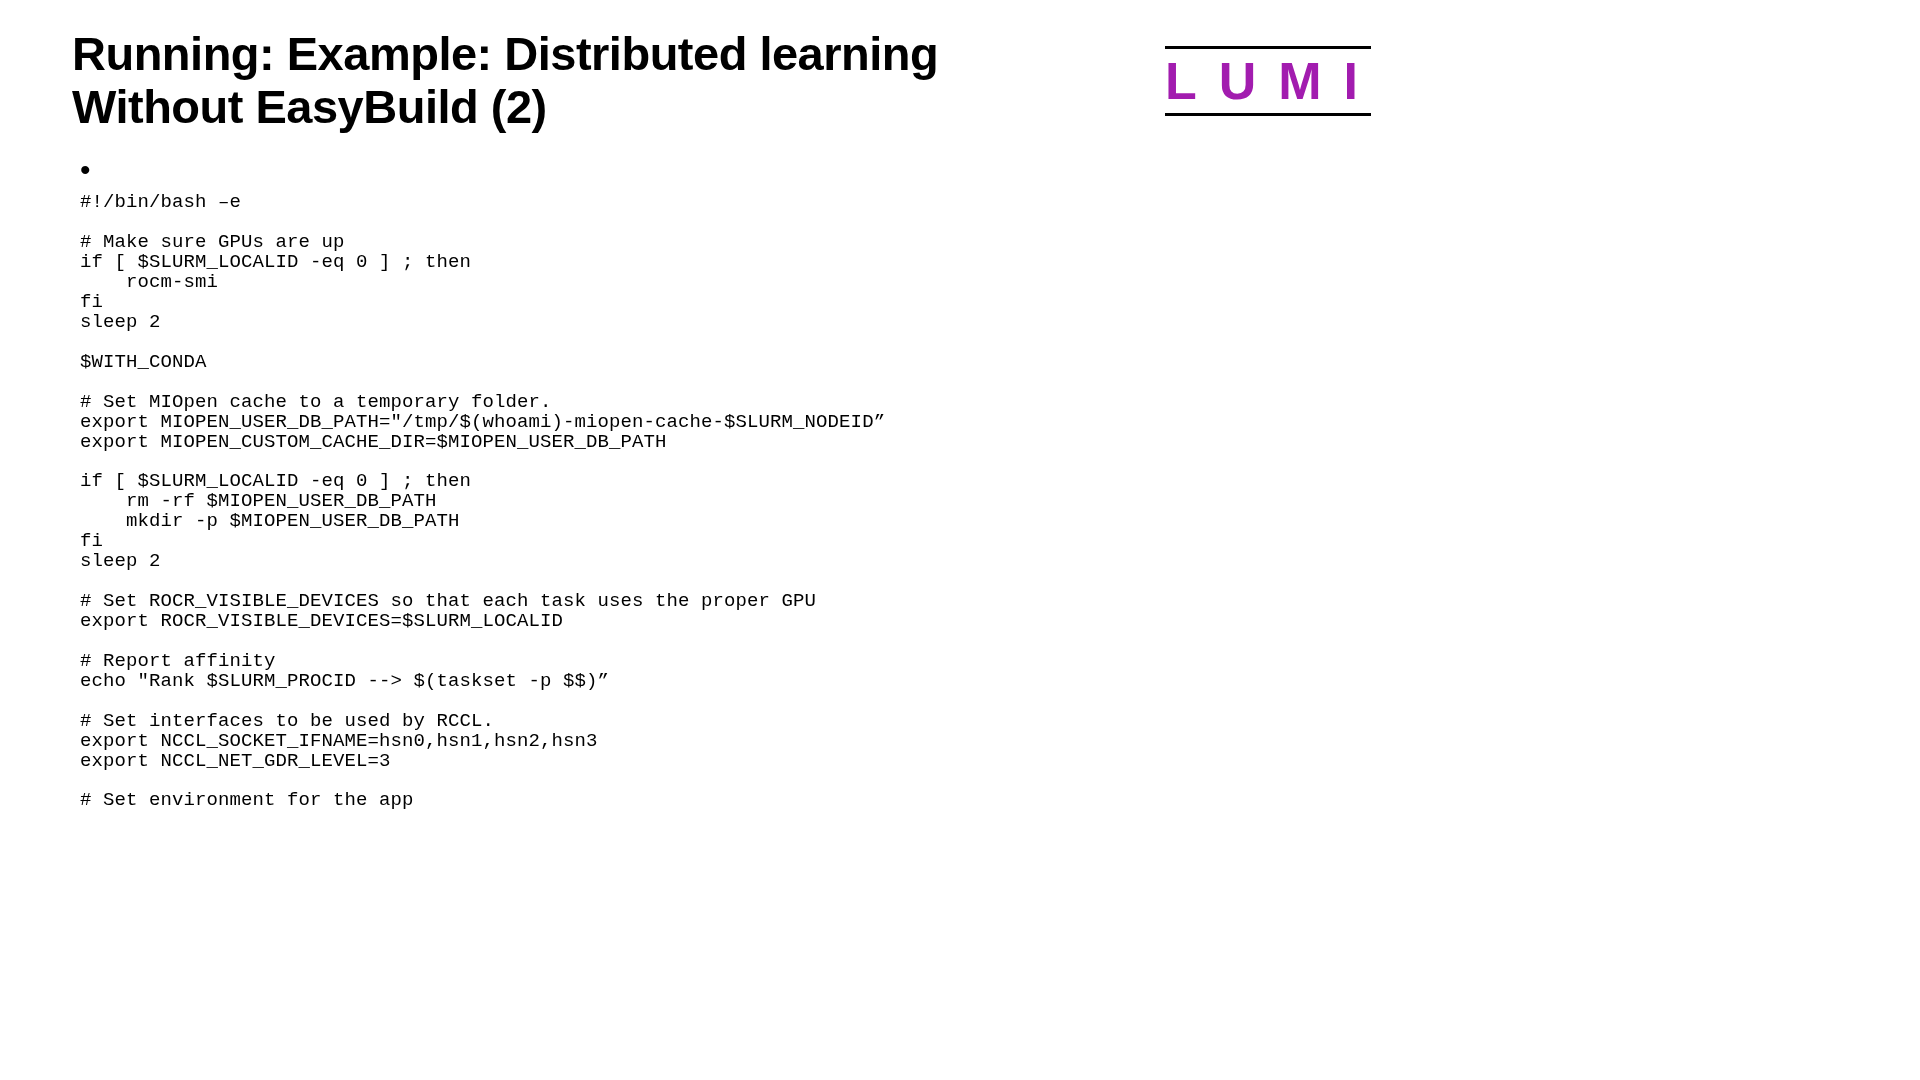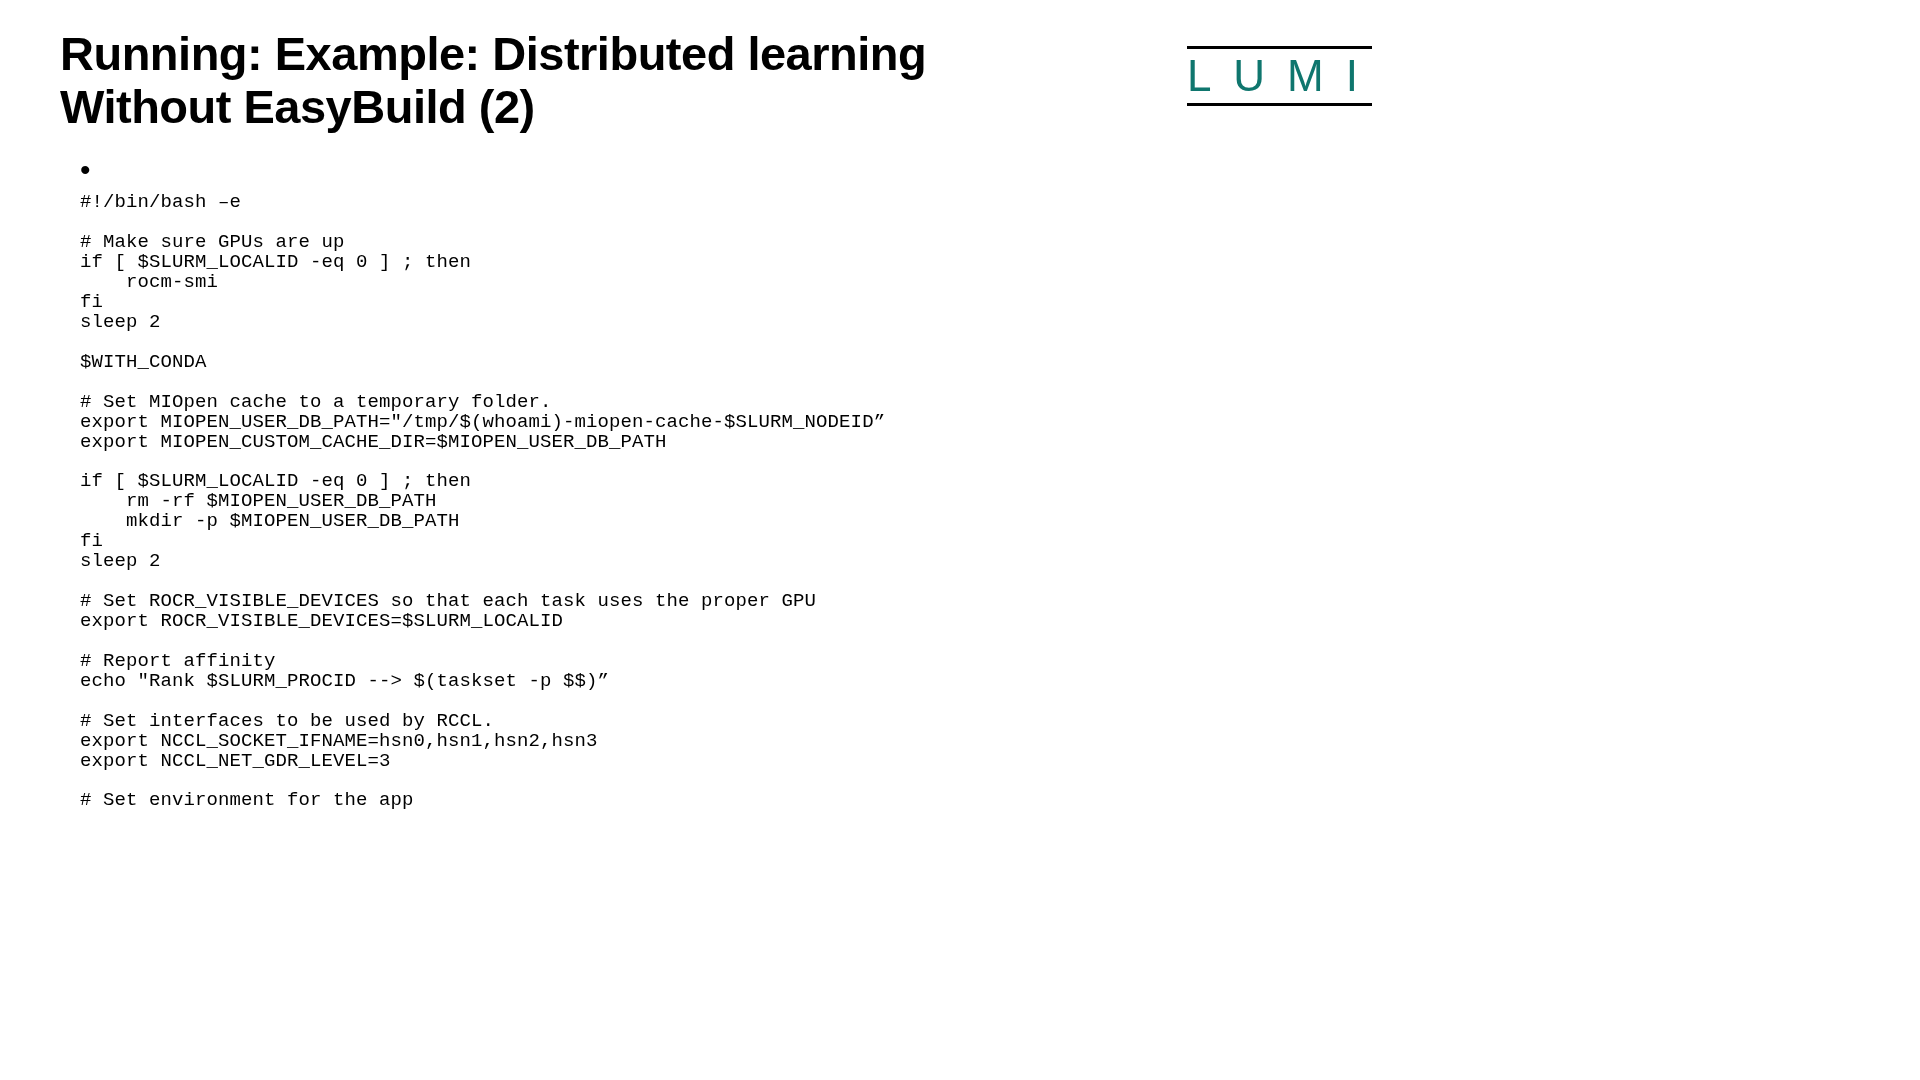--- a/index.html
+++ b/index.html
@@ -17,38 +17,38 @@
     width: 1440px;
     height: 810px;
     box-sizing: border-box;
     padding: 28px 60px 30px 60px;
   }
   .logo {
     position: absolute;
     top: 44px;
     right: 60px;
     font-family: "Arial", sans-serif;
-    font-size: 44px;
-    font-weight: 400;
+    font-size: 52px;
+    font-weight: 700;
     letter-spacing: 22px;
-    color: #0f766e;
+    color: #a21caf;
   }
   .logo .line {
     display: block;
     height: 3px;
     background: #000;
     margin: 2px 0;
     width: 96%;
   }
   .title {
     font-size: 47px;
     font-weight: 800;
     line-height: 1.12;
     letter-spacing: -0.5px;
-    margin: 0 0 22px 0;
+    margin: 0 0 22px 12px;
     max-width: 1000px;
   }
   .bullet-row {
     display: flex;
     align-items: baseline;
     font-size: 30px;
     margin: 0 0 6px 20px;
   }
   .bullet {
     font-size: 30px;

